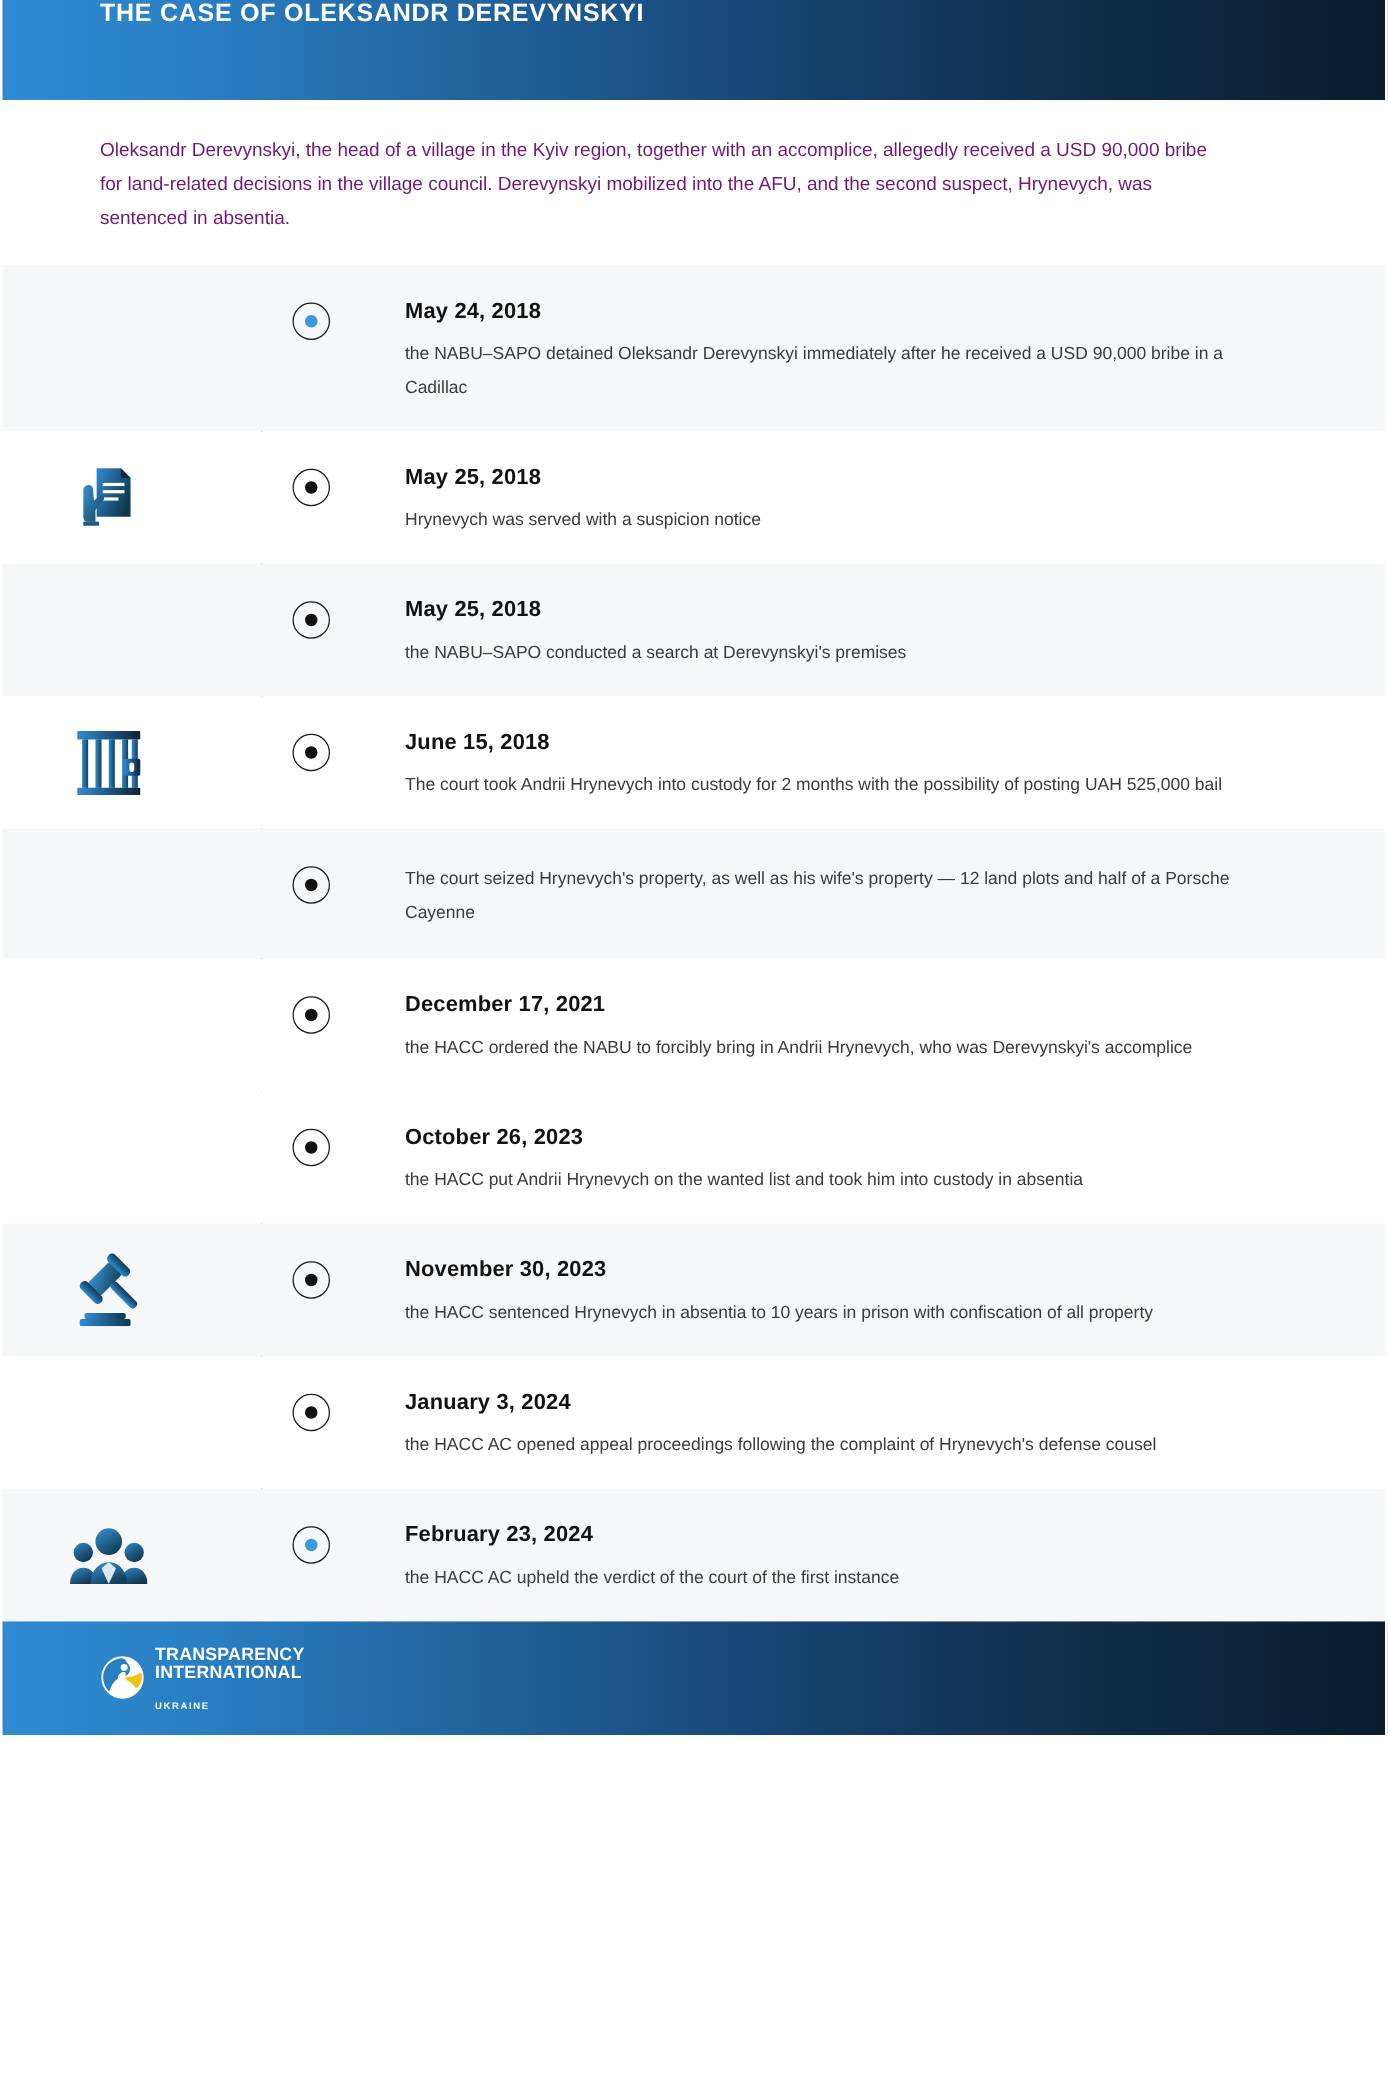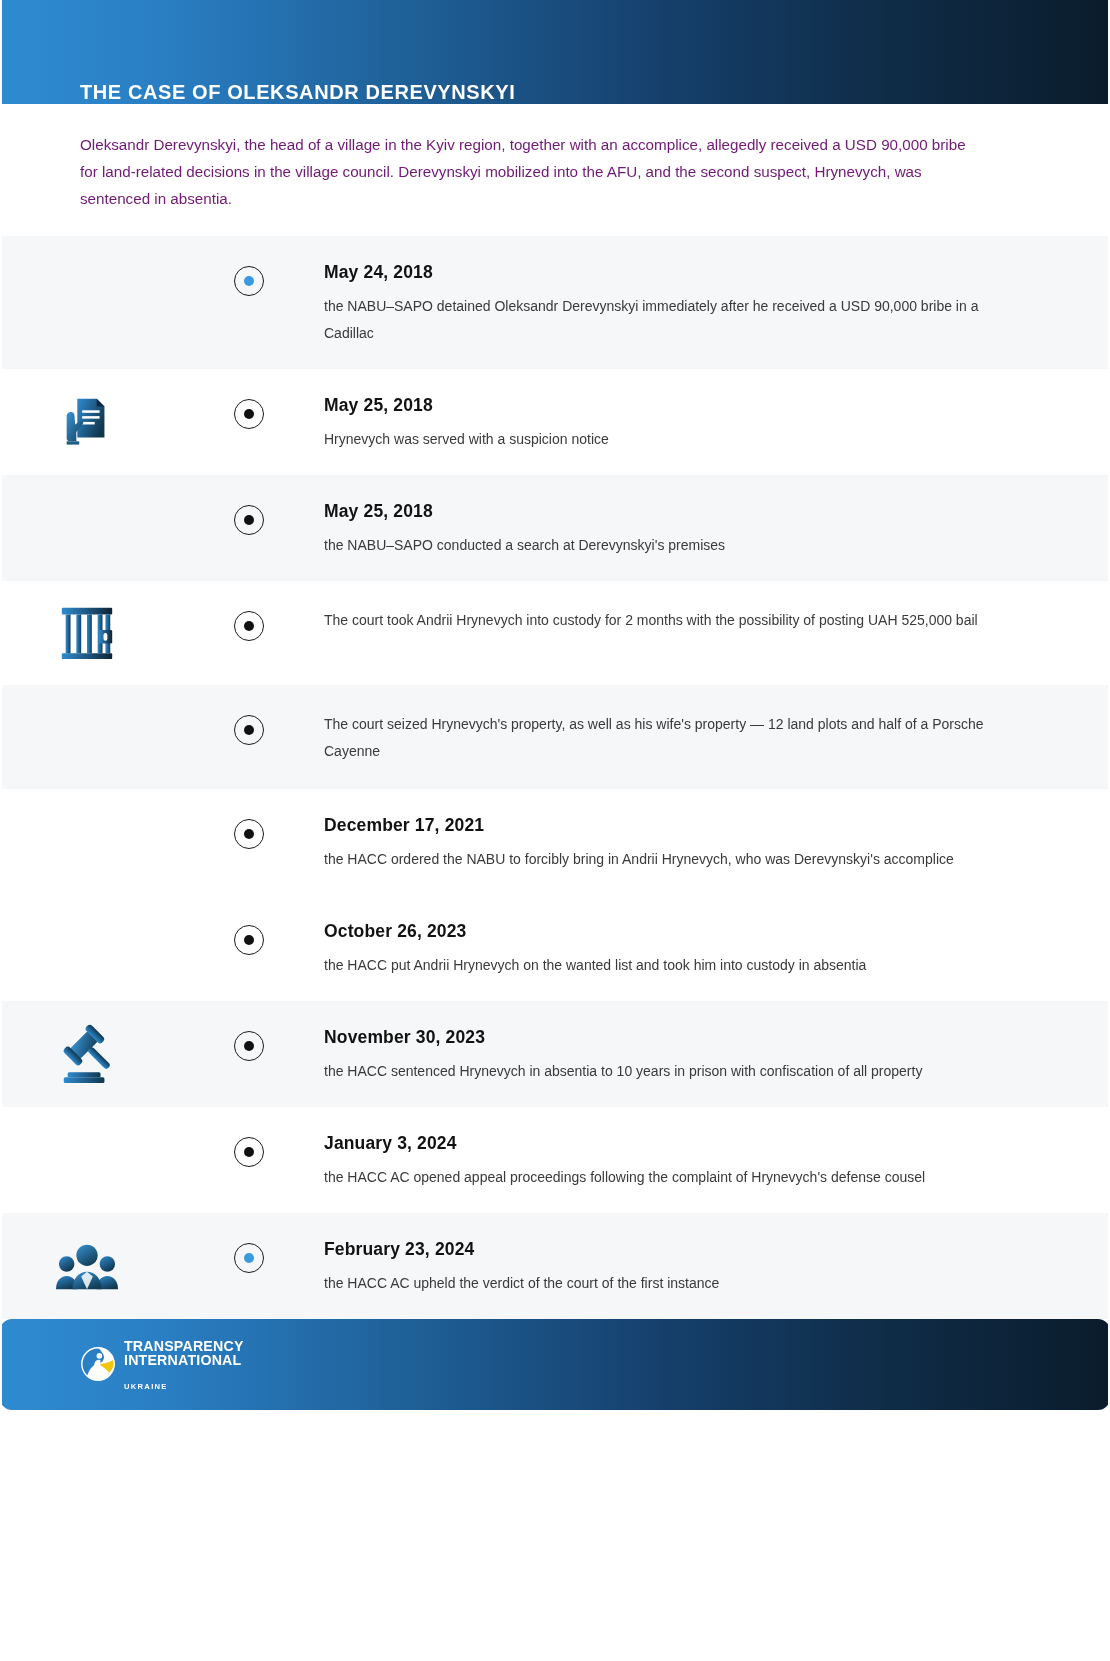--- a/index.html
+++ b/index.html
@@ -14,24 +14,24 @@
     position: relative;
     width: 1110px;
     height: 1661px;
     background: #ffffff;
     overflow: hidden;
   }
 
   
   .header {
     position: relative;
-    height: 104px;
+    height: 80px;
     background: linear-gradient(90deg, #2f8bd0 0%, #2a7fc4 14%, #1f6199 36%, #153f6b 60%, #0f2c47 80%, #0a1c2c 100%);
     display: flex;
-    align-items: flex-end;
+    align-items: flex-start;
   }
   .header-title {
     margin-left: 80px;
     color: #ffffff;
     font-size: 20px;
     font-weight: bold;
     letter-spacing: 0.6px;
     text-transform: uppercase;
   }
 
@@ -143,21 +143,20 @@
     max-width: 700px;
   }
 
   
   .footer {
     position: relative;
     height: 91px;
     background: linear-gradient(90deg, #2f8bd0 0%, #2a7fc4 14%, #1f6199 36%, #153f6b 60%, #0f2c47 80%, #0a1c2c 100%);
     display: flex;
     align-items: center;
-    border-radius: 12px;
   }
   .footer-logo {
     margin-left: 80px;
     display: flex;
     align-items: center;
     gap: 8px;
   }
   .footer-logo-mark { width: 36px; height: 36px; flex: 0 0 36px; }
   .footer-logo-text {
     color: #ffffff;
@@ -288,20 +287,21 @@
       <rect x="44" y="31" width="14" height="14" rx="1.5" fill="url(#pg1)"></rect>
       <rect x="49" y="34" width="4" height="8" rx="2" fill="#ffffff"></rect>
     </svg></span>
         </div>
         <div class="dot-cell">
           <div class="dot-outer">
             <div class="dot-inner"></div>
           </div>
         </div>
         <div class="content-cell">
+          <div class="event-date">June 15, 2018</div>
           <div class="event-desc">The court took Andrii Hrynevych into custody for 2 months with the possibility of posting UAH 525,000 bail</div>
         </div>
       </div>
       <div class="row alt">
         <div class="icon-cell"></div>
         <div class="dot-cell">
           <div class="dot-outer">
             <div class="dot-inner"></div>
           </div>
         </div>

